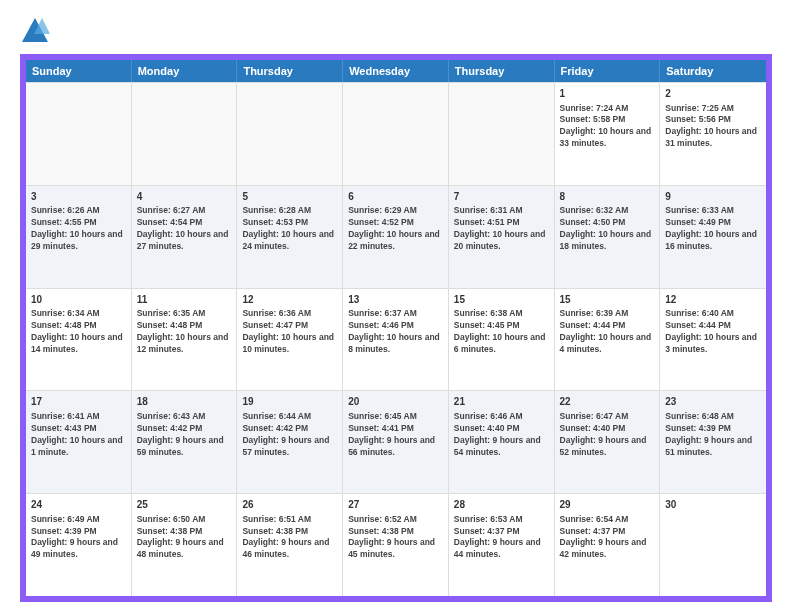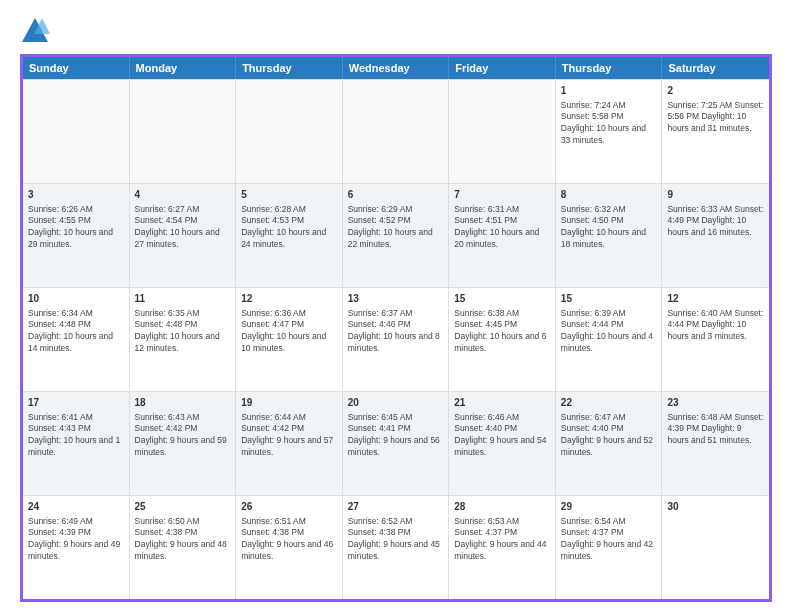--- a/index.html
+++ b/index.html
@@ -58,21 +58,21 @@
       line-height: 1.1;
     }
     .location-title {
       font-size: 14px;
       color: #555;
     }
     .calendar {
       flex: 1;
       display: flex;
       flex-direction: column;
-      border: 3px solid #8b5cf6;
+      border: 6px solid #8b5cf6;
     }
     .cal-header {
       display: grid;
       grid-template-columns: repeat(7, 1fr);
       background: #2a7abf;
     }
     .cal-header-cell {
       color: #fff;
       font-size: 11px;
       font-weight: bold;
@@ -107,20 +107,21 @@
       font-size: 10px;
       font-weight: bold;
       color: #333;
       display: block;
       margin-bottom: 2px;
     }
     .cell-detail {
       color: #444;
       font-size: 8.5px;
       line-height: 1.4;
+      font-weight: bold;
     }
   </style>
 </head>
 <body>
 
 <div class="page">
   <div class="top-area">
     <div class="logo-area">
       <svg class="logo-icon" viewBox="0 0 30 30">
         <polygon points="15,2 28,26 2,26" fill="#2a7abf"></polygon>
@@ -136,22 +137,22 @@
       <div class="location-title"></div>
     </div>
   </div>
 
   <div class="calendar">
     <div class="cal-header">
     <div class="cal-header-cell">Sunday</div>
         <div class="cal-header-cell">Monday</div>
         <div class="cal-header-cell">Thursday</div>
         <div class="cal-header-cell">Wednesday</div>
+        <div class="cal-header-cell">Thursday</div>
         <div class="cal-header-cell">Friday</div>
-        <div class="cal-header-cell">Thursday</div>
         <div class="cal-header-cell">Saturday</div>
       </div>
     <div class="cal-body">
     <div class="cal-row">
           <div class="cal-cell empty"></div>
           <div class="cal-cell empty"></div>
           <div class="cal-cell empty"></div>
           <div class="cal-cell empty"></div>
           <div class="cal-cell empty"></div>
           <div class="cal-cell">

